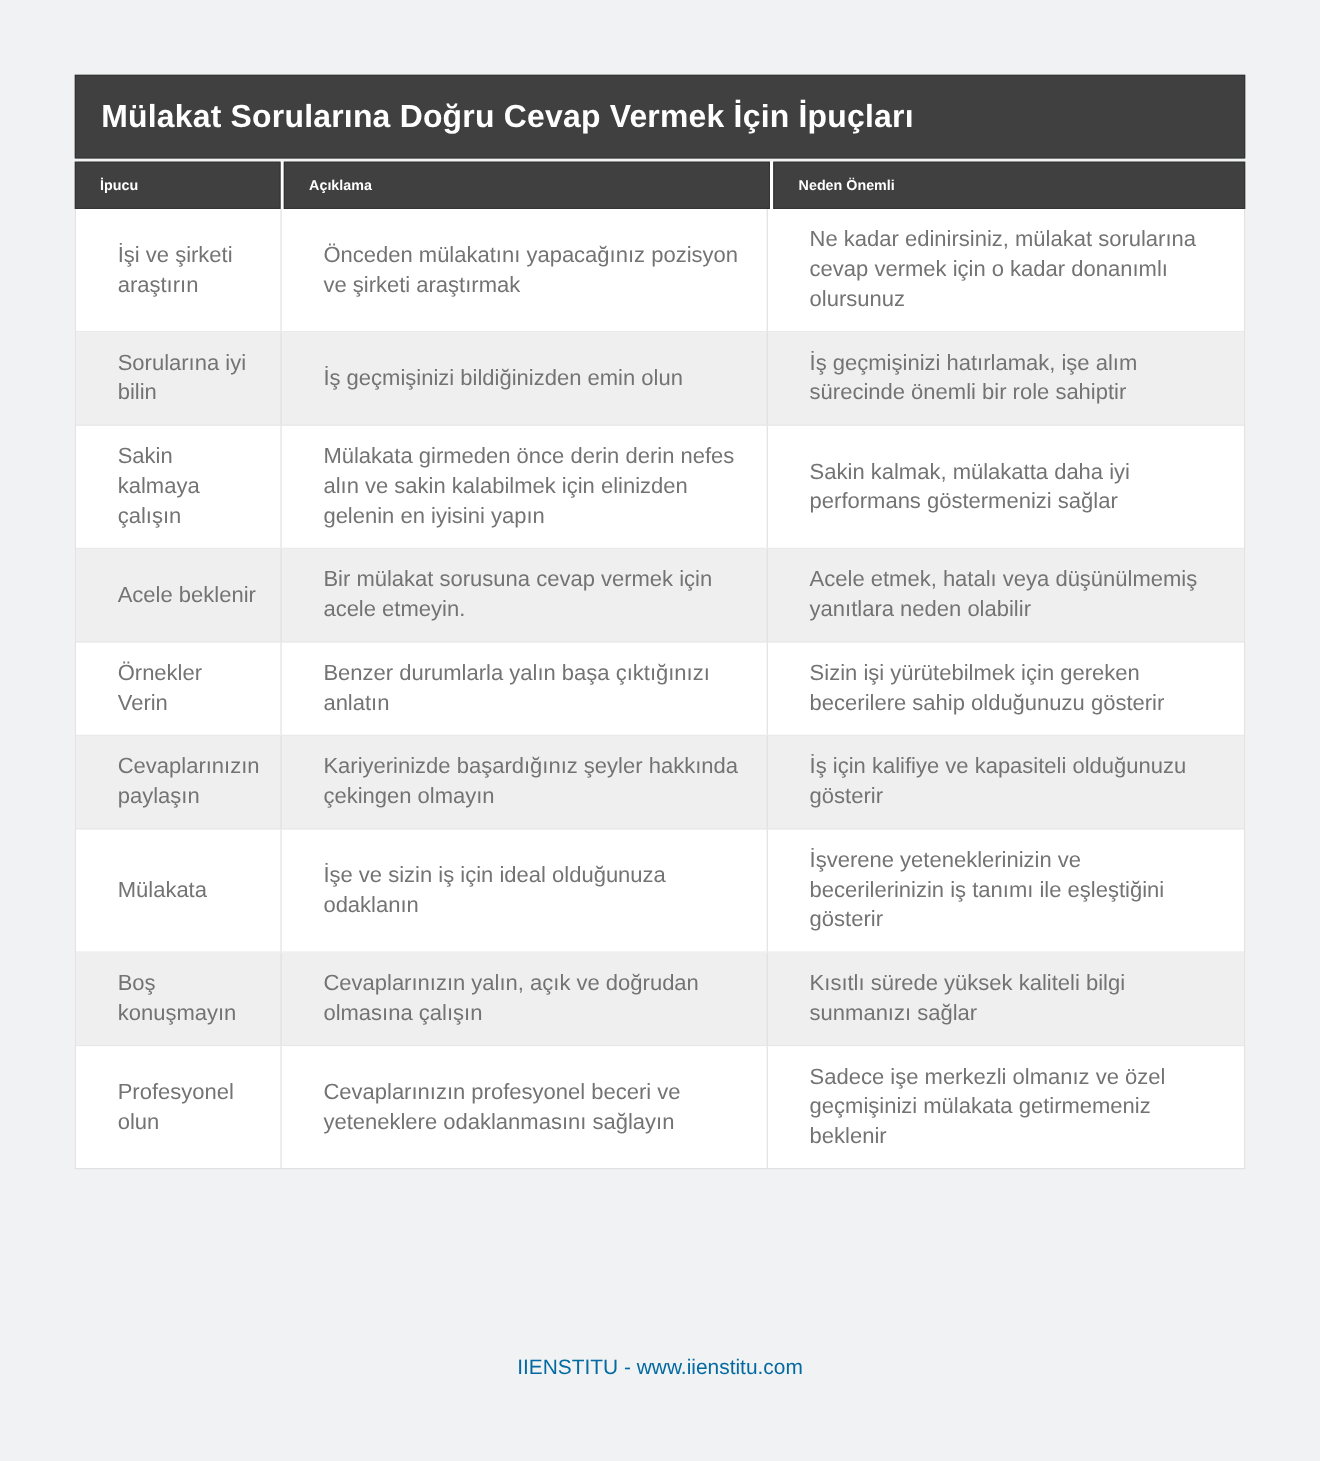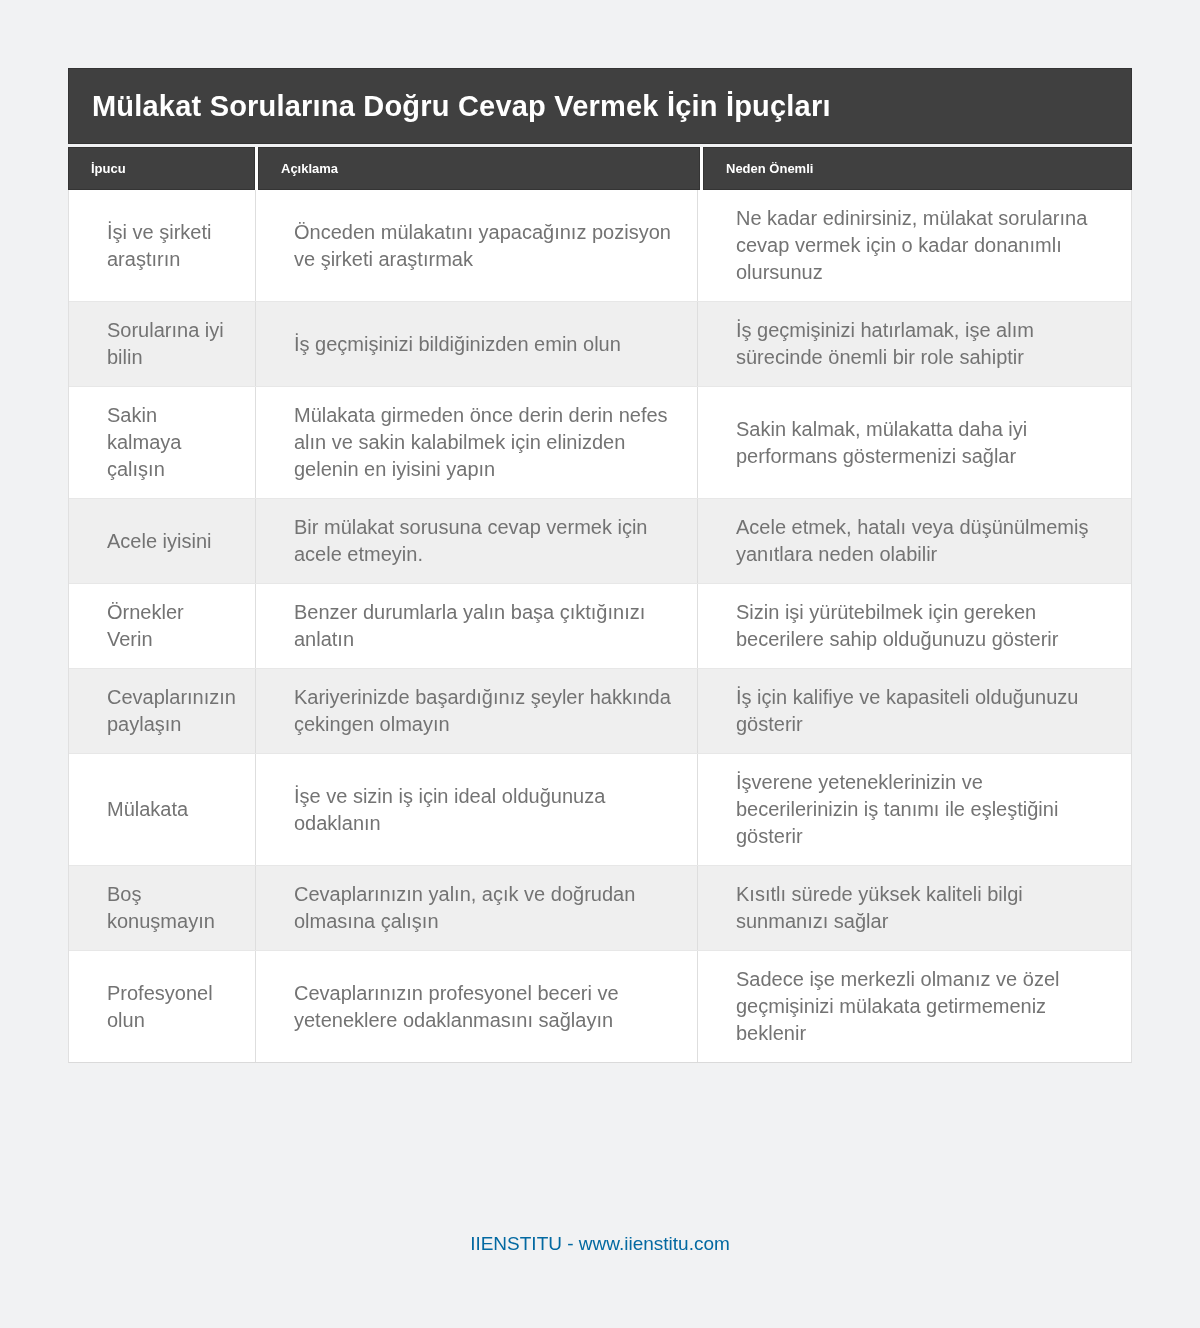--- a/index.html
+++ b/index.html
@@ -105,21 +105,21 @@
     <div class="cell">İş geçmişinizi hatırlamak, işe alım sürecinde önemli bir role sahiptir</div>
   </div>
 
   <div class="row">
     <div class="cell">Sakin kalmaya çalışın</div>
     <div class="cell">Mülakata girmeden önce derin derin nefes alın ve sakin kalabilmek için elinizden gelenin en iyisini yapın</div>
     <div class="cell">Sakin kalmak, mülakatta daha iyi performans göstermenizi sağlar</div>
   </div>
 
   <div class="row">
-    <div class="cell">Acele iyisini</div>
+    <div class="cell">Acele beklenir</div>
     <div class="cell">Bir mülakat sorusuna cevap vermek için acele etmeyin.</div>
     <div class="cell">Acele etmek, hatalı veya düşünülmemiş yanıtlara neden olabilir</div>
   </div>
 
   <div class="row">
     <div class="cell">Örnekler Verin</div>
     <div class="cell">Benzer durumlarla yalın başa çıktığınızı anlatın</div>
     <div class="cell">Sizin işi yürütebilmek için gereken becerilere sahip olduğunuzu gösterir</div>
   </div>
 

